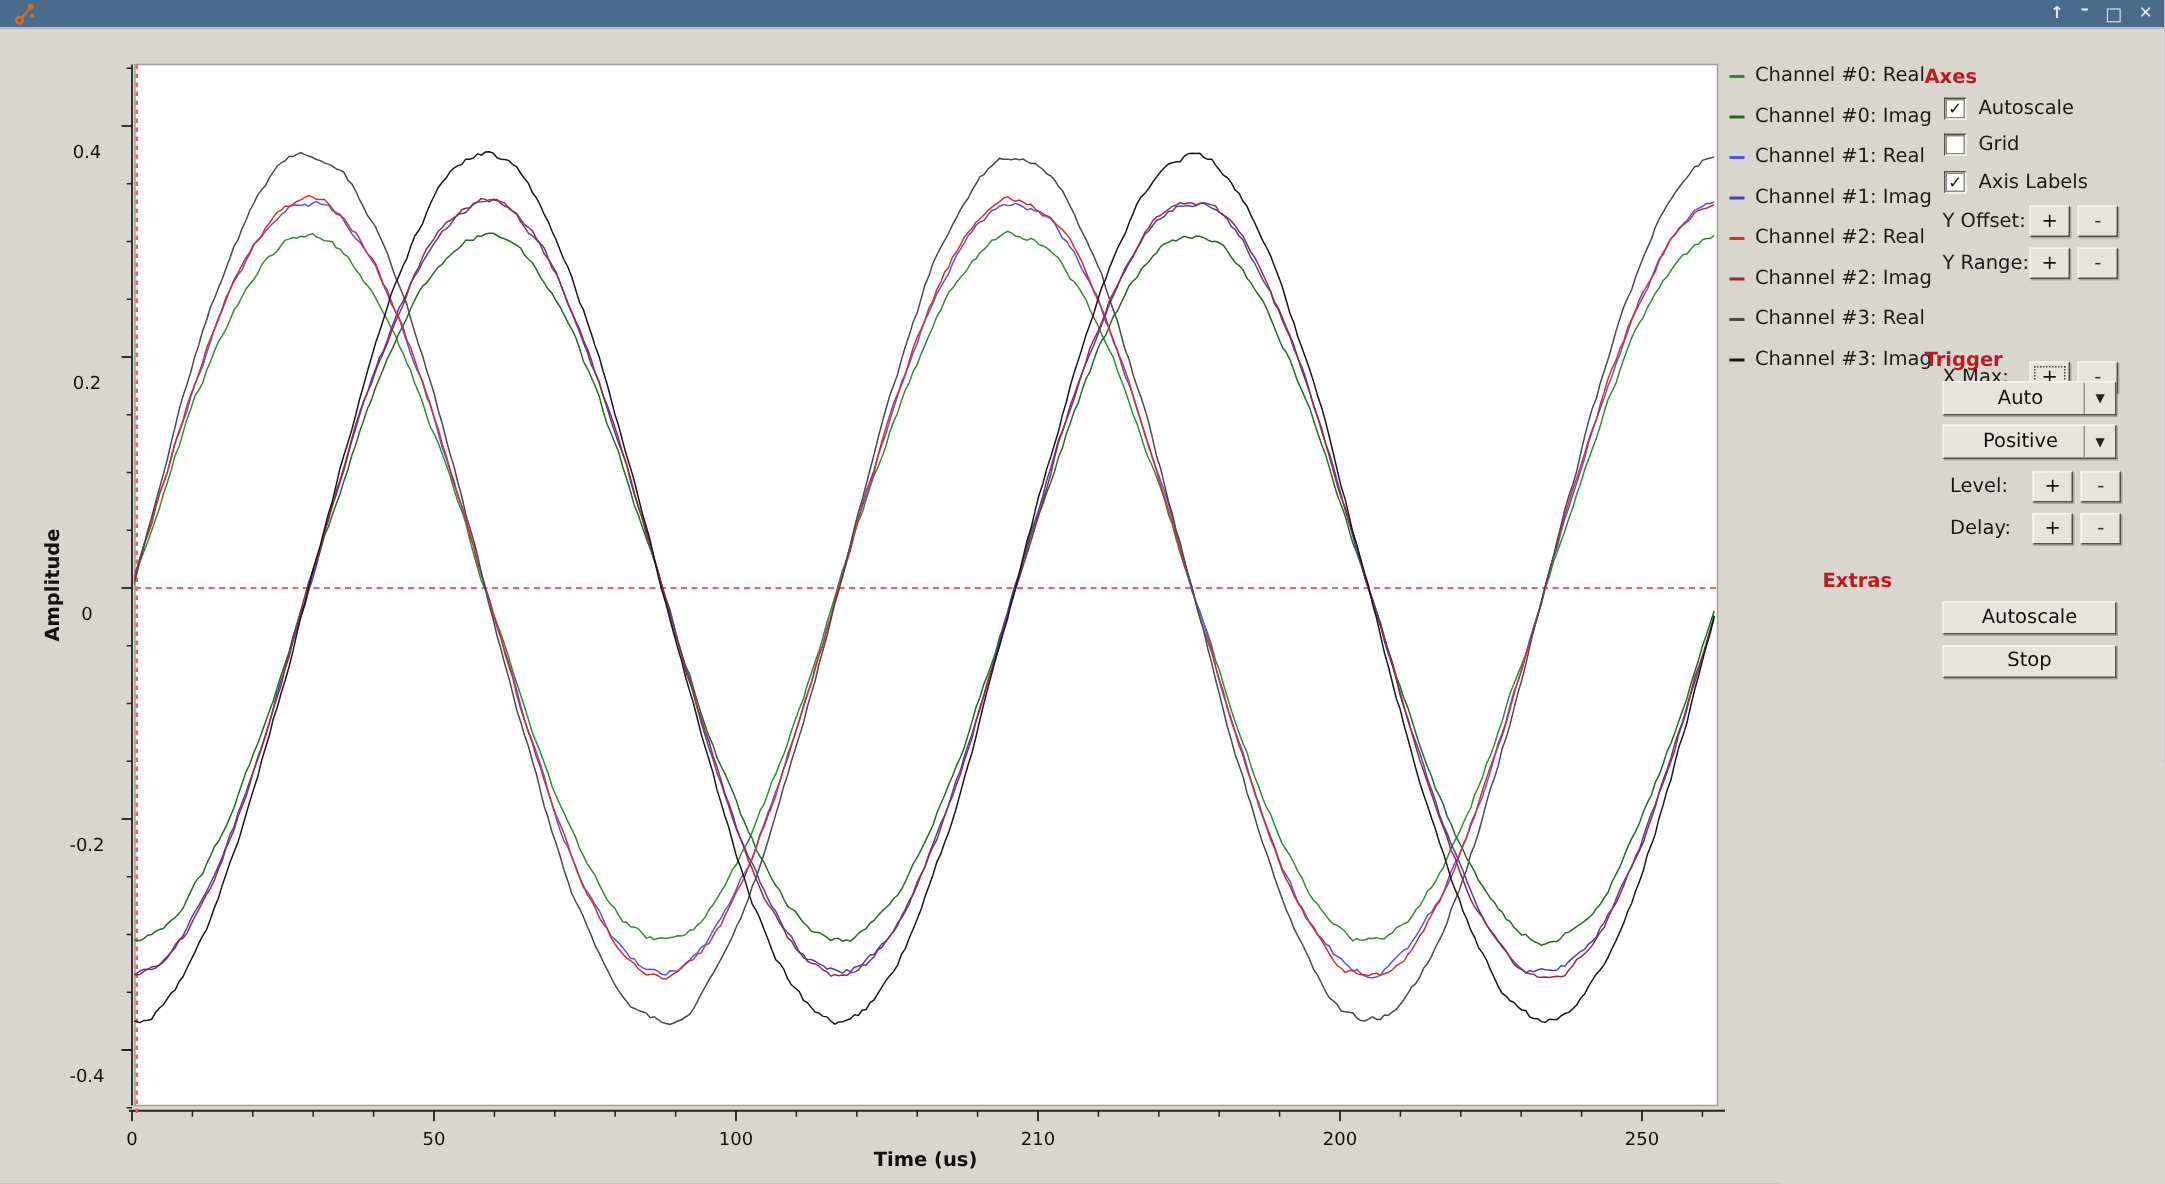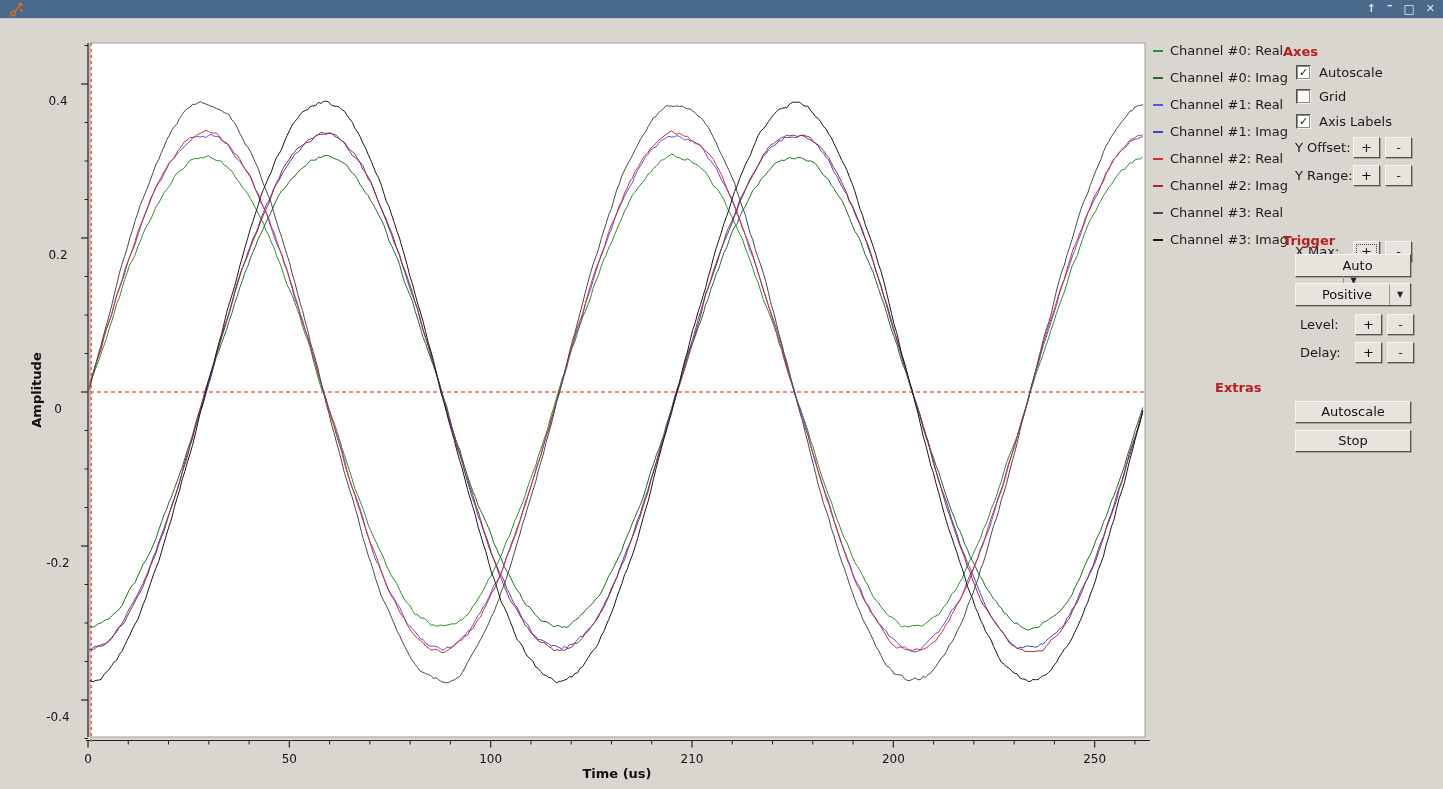--- a/index.html
+++ b/index.html
@@ -192,21 +192,21 @@
     <span class="btn3d stepbtn minus" style="left:90px;">-</span>
   </div>
   <div class="steprow" style="left:1295px;top:193px;width:145px;height:21px;margin-top:48px;">
     <span class="lbl">X Max:</span>
     <span class="btn3d stepbtn focused" style="left:58px;">+</span>
     <span class="btn3d stepbtn minus" style="left:90px;">-</span>
   </div>
 
   <div class="sec-title" style="left:1283px;top:233px;">Trigger</div>
 
-  <div class="combo btn3d" style="left:1295px;top:254px;flex-direction:column;">
+  <div class="combo btn3d" style="left:1295px;top:254px;">
     <span class="val">Auto</span>
     <span class="arrowbox">▼</span>
   </div>
   <div class="combo btn3d" style="left:1295px;top:283px;justify-content:space-between;">
     <span class="val">Positive</span>
     <span class="arrowbox">▼</span>
   </div>
 
   <div class="steprow" style="left:1300px;top:314px;width:140px;height:21px;">
     <span class="lbl">Level:</span>

